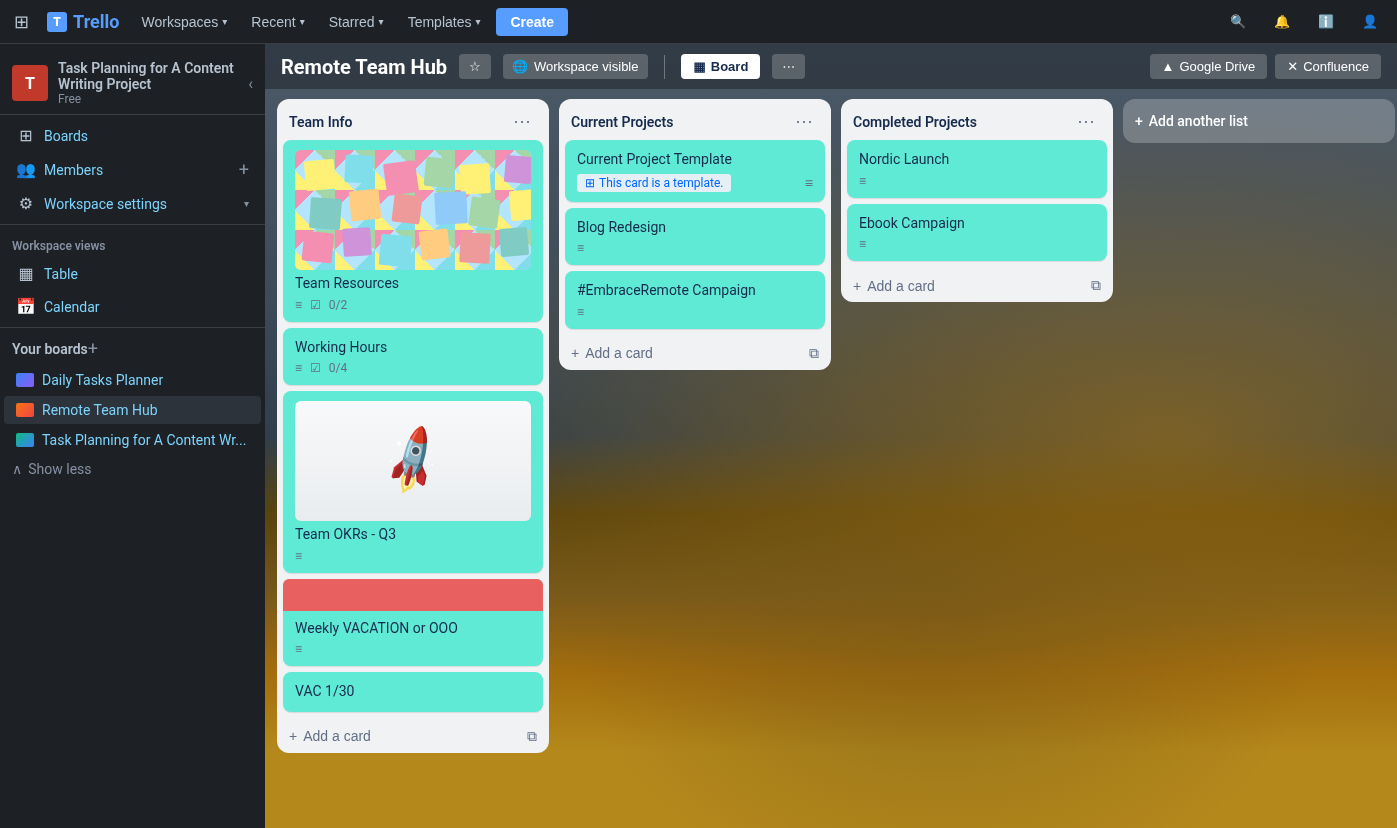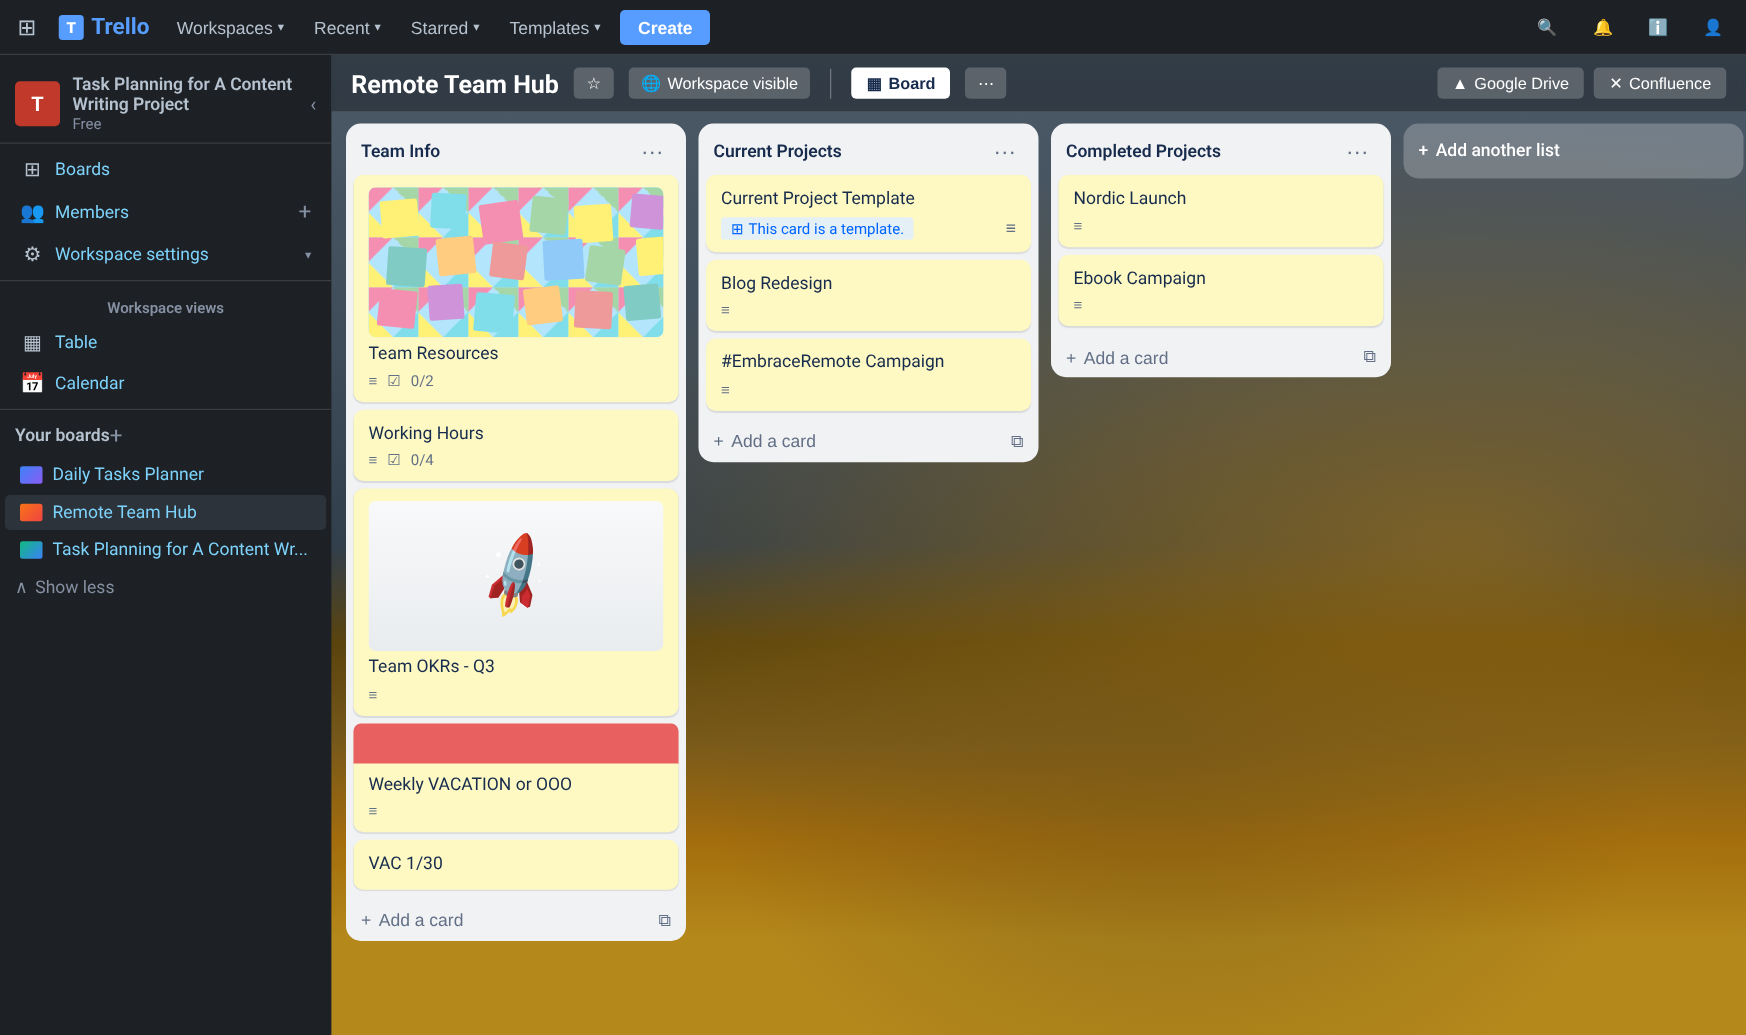--- a/index.html
+++ b/index.html
@@ -30,21 +30,21 @@
     .sidebar-ws-icon { background: #c0392b; color: white; font-weight: 700; font-size: 16px; width: 36px; height: 36px; display: flex; align-items: center; justify-content: center; border-radius: 4px; flex-shrink: 0; }
     .sidebar-ws-info { flex: 1; }
     .sidebar-ws-name { color: #b6c2cf; font-weight: 600; font-size: 14px; }
     .sidebar-ws-plan { color: #8590a2; font-size: 12px; }
     .sidebar-ws-collapse { color: #8590a2; cursor: pointer; font-size: 16px; }
     .sidebar-item { display: flex; align-items: center; padding: 6px 12px; gap: 8px; cursor: pointer; border-radius: 4px; margin: 1px 4px; }
     .sidebar-item.active { background: #2c333a; }
     .sidebar-item-icon { width: 20px; text-align: center; flex-shrink: 0; font-size: 16px; }
     .sidebar-item-label { font-size: 14px; color: #7dd3fc; flex: 1; }
     .sidebar-item-add { color: #8590a2; font-size: 18px; margin-left: auto; }
-    .sidebar-section-title { font-size: 12px; font-weight: 600; color: #8590a2; padding: 10px 12px 4px; text-transform: none; letter-spacing: 0; text-align: center; }
+    .sidebar-section-title { font-size: 12px; font-weight: 600; color: #8590a2; padding: 10px 12px 4px; text-transform: none; letter-spacing: 0; }
     .sidebar-board-icon { width: 18px; height: 14px; border-radius: 2px; flex-shrink: 0; background: #6b778c; }
     .sidebar-board-icon.daily { background: linear-gradient(135deg, #3b82f6 0%, #8b5cf6 100%); }
     .sidebar-board-icon.remote { background: linear-gradient(135deg, #f97316 0%, #ef4444 100%); }
     .sidebar-board-icon.task { background: linear-gradient(135deg, #10b981 0%, #3b82f6 100%); }
     .sidebar-your-boards-header { display: flex; align-items: center; padding: 6px 12px; }
     .sidebar-your-boards-title { font-size: 14px; font-weight: 600; color: #b6c2cf; }
     .sidebar-boards-add { color: #8590a2; cursor: pointer; font-size: 18px; }
     .sidebar-show-less { display: flex; align-items: center; gap: 6px; padding: 6px 12px; cursor: pointer; color: #8590a2; font-size: 14px; }
 
     
@@ -89,21 +89,21 @@
       background: #f1f2f4; border-radius: 12px; width: 272px; flex-shrink: 0;
       display: flex; flex-direction: column; max-height: calc(100% - 10px);
     }
     .list-header { display: flex; align-items: center; justify-content: space-between; padding: 10px 12px 6px; }
     .list-title { font-weight: 600; font-size: 14px; color: #172b4d; }
     .list-menu-btn { background: none; border: none; cursor: pointer; color: #626f86; font-size: 18px; padding: 2px 6px; border-radius: 4px; }
     .list-body { overflow-y: auto; padding: 0 6px; flex: 1; }
 
     
     .card {
-      background: #fef9c3; border-radius: 8px; padding: 10px 12px;
+      background: #5eead4; border-radius: 8px; padding: 10px 12px;
       margin-bottom: 6px; cursor: pointer; box-shadow: 0 1px 1px rgba(0,0,0,0.1);
     }
     .card-title { font-size: 14px; color: #172b4d; line-height: 1.4; margin-bottom: 4px; }
     .card-meta { display: flex; align-items: center; justify-content: space-between; margin-top: 4px; }
     .card-icons { display: flex; align-items: center; gap: 8px; color: #626f86; font-size: 12px; }
     .card-template-badge {
       background: #e4f0f6; color: #0065ff; font-size: 12px; padding: 2px 8px;
       border-radius: 3px; display: flex; align-items: center; gap: 4px;
     }
     .card-cover { width: 100%; height: 120px; border-radius: 6px; margin-bottom: 4px; overflow: hidden; }

